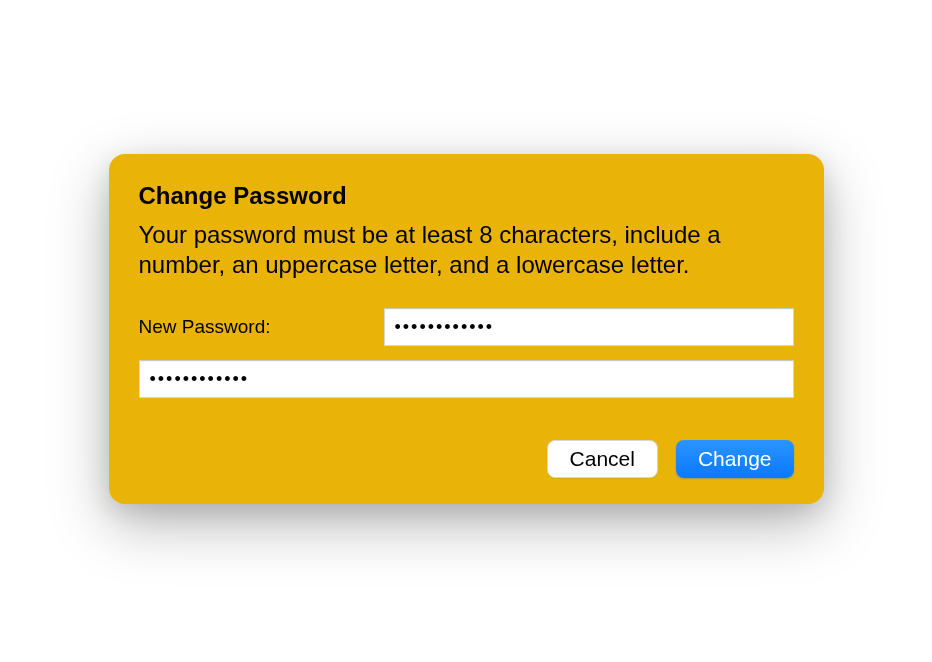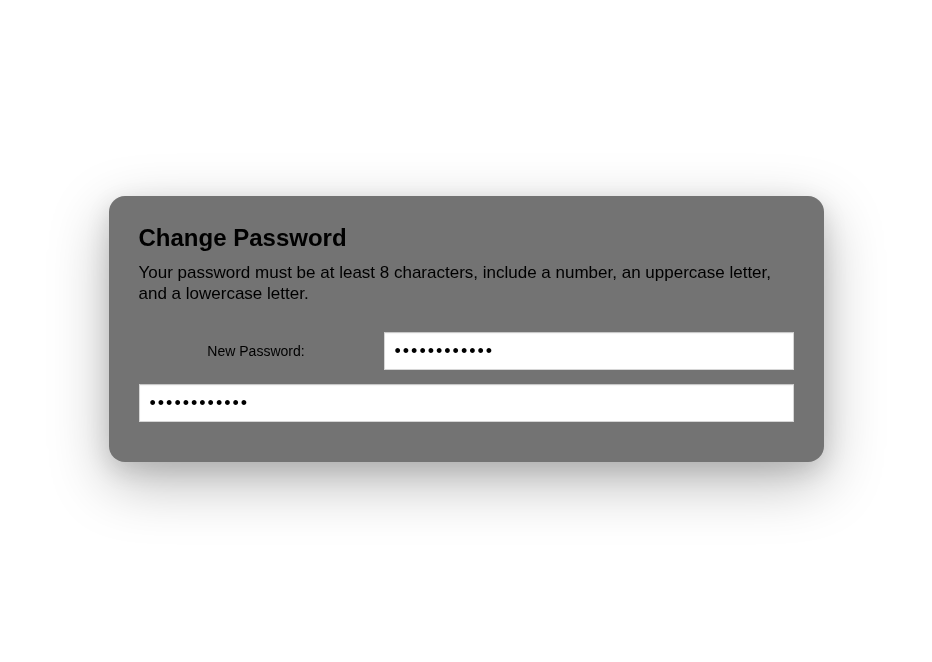--- a/index.html
+++ b/index.html
@@ -13,49 +13,49 @@
       width: 932px;
       height: 662px;
       display: flex;
       align-items: center;
       justify-content: center;
       border-radius: 24px;
       overflow: hidden;
     }
     .dialog {
       width: 715px;
-      background: #737373;
+      background: #eab308;
       border-radius: 16px;
       padding: 28px 30px 26px 30px;
       box-shadow: 0 20px 60px rgba(0,0,0,0.28), 0 8px 24px rgba(0,0,0,0.12);
       position: relative;
       top: -2px;
     }
     .dialog-title {
       font-size: 24px;
       font-weight: 700;
       color: #000000;
       margin-bottom: 10px;
     }
     .dialog-description {
-      font-size: 17px;
+      font-size: 24px;
       font-weight: 400;
       color: #000000;
       line-height: 1.25;
       margin-bottom: 28px;
     }
     .form-row {
       display: flex;
       align-items: center;
       margin-bottom: 14px;
     }
     .form-label {
       width: 245px;
-      text-align: center;
-      font-size: 14px;
+      text-align: left;
+      font-size: 19px;
       color: #000000;
       padding-right: 10px;
       flex-shrink: 0;
     }
     .form-input {
       flex: 1;
       height: 38px;
       border: 1px solid #d6d6d6;
       border-top-color: #c8c8c8;
       border-radius: 0;
@@ -107,13 +107,17 @@
 
   <div class="form-row">
     <label class="form-label">New Password:</label>
     <input type="password" class="form-input" value="●●●●●●●●●●●●" style="">
   </div>
 
   <div class="form-row">
     <input type="password" class="form-input" value="●●●●●●●●●●●●" style="">
   </div>
 
+  <div class="button-row">
+    <button class="btn btn-secondary">Cancel</button>
+    <button class="btn btn-primary">Change</button>
+  </div>
 </div>
 
 </body></html>

